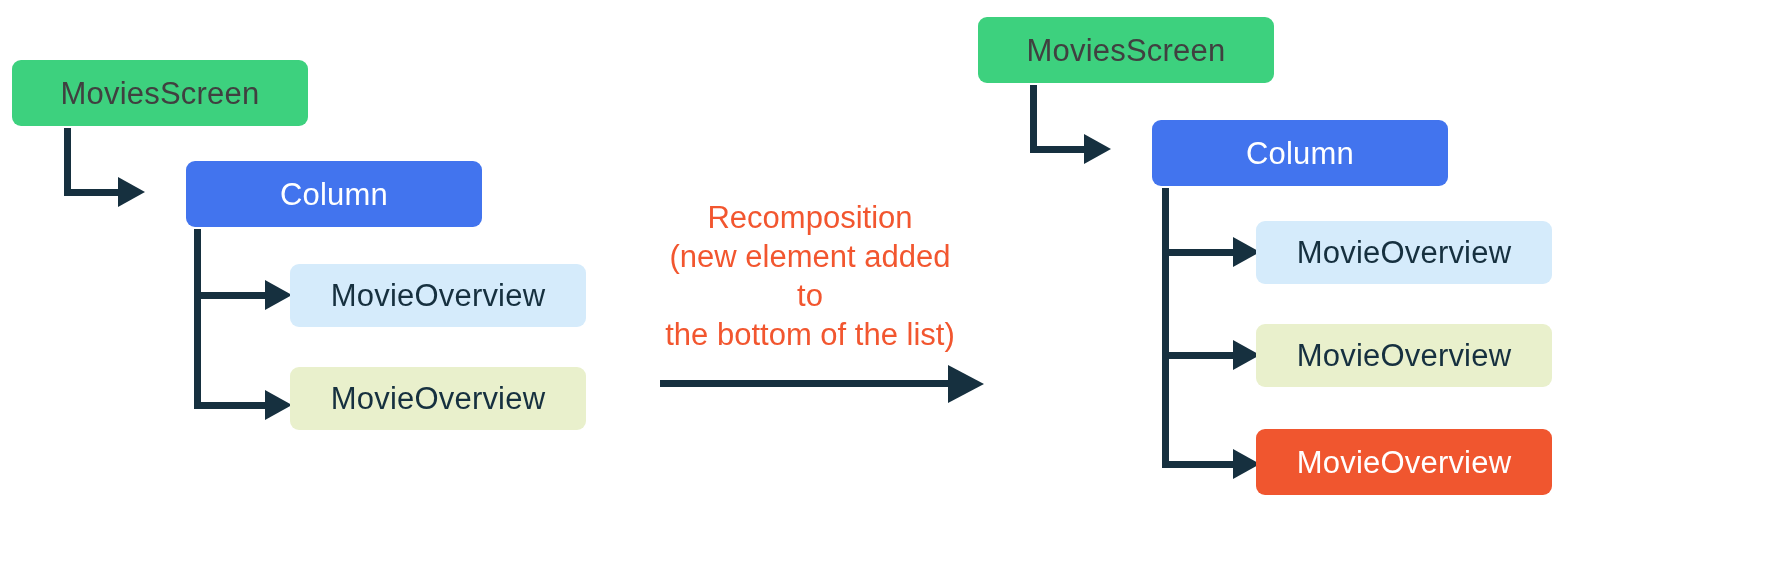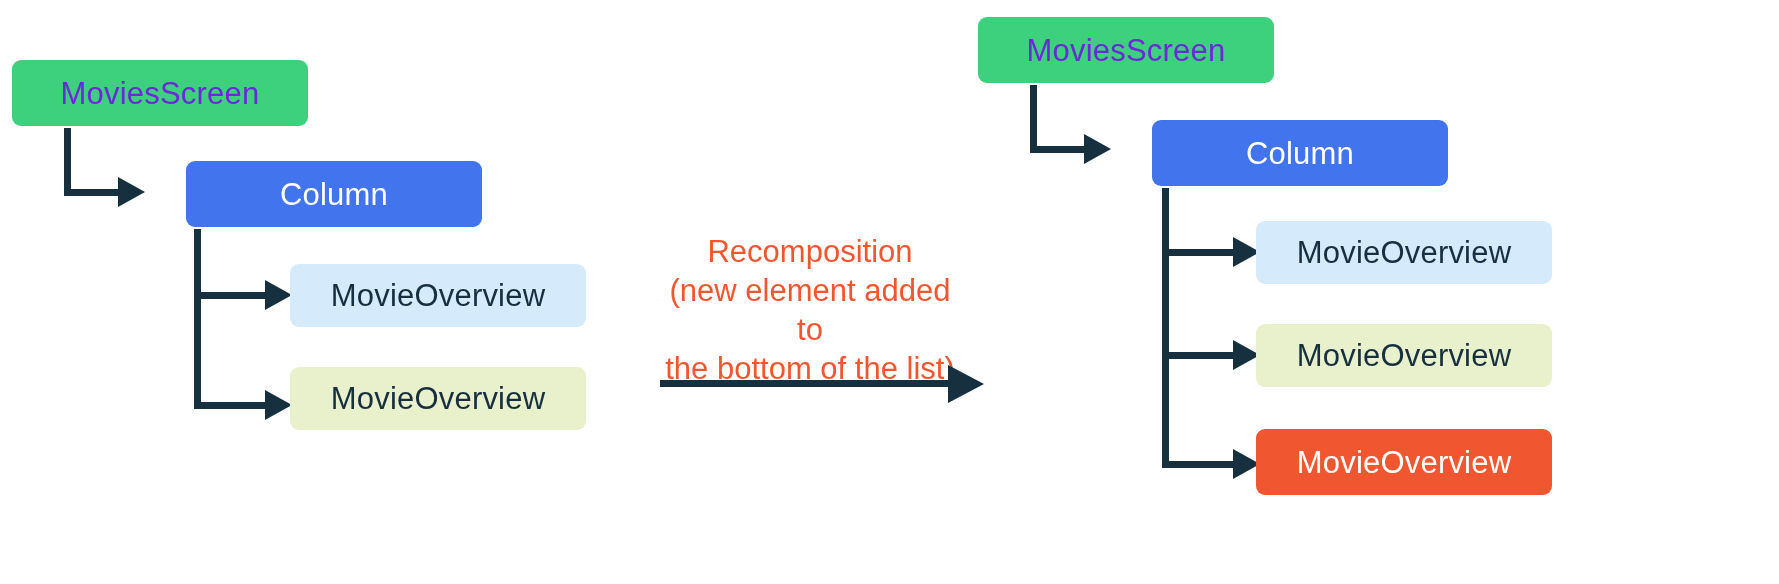--- a/index.html
+++ b/index.html
@@ -2,35 +2,35 @@
 <html><head>
 <meta charset="utf-8">
 <style>
   html,body{margin:0;padding:0;background:#ffffff;}
   body{width:1779px;height:584px;overflow:hidden;font-family:"Liberation Sans",sans-serif;}
   #stage{position:relative;width:1779px;height:584px;background:#fff;}
 
   .node{position:absolute;box-sizing:border-box;border-radius:9px;
         display:flex;align-items:center;justify-content:center;
         font-size:31px;line-height:1;letter-spacing:0.2px;white-space:nowrap;}
-  .node.green{background:#3DD17E;color:#6d28d9;}
+  .node.green{background:#3DD17E;color:#404040;}
   .node.blue{background:#4274EE;color:#ffffff;margin-left:36px;}
   .node.lightblue{background:#D5EBFB;color:#16303F;}
   .node.paleyellow{background:#E9F0CC;color:#16303F;}
   .node.orange{background:#F0562F;color:#ffffff;}
 
   .conn{position:absolute;background:#16303F;}
   .vline{width:7px;}
   .hline{height:7px;}
   .head{position:absolute;width:0;height:0;
         border-top:15px solid transparent;border-bottom:15px solid transparent;
         border-left:27px solid #16303F;}
 
   .mid-label{position:absolute;color:#F2562F;font-size:31px;line-height:39px;
-             text-align:center;white-space:pre-line;margin-top:34px;}
+             text-align:center;white-space:pre-line;}
   .arrow-shaft{position:absolute;background:#16303F;height:7px;}
   .arrow-head-big{position:absolute;width:0;height:0;
         border-top:19px solid transparent;border-bottom:19px solid transparent;
         border-left:36px solid #16303F;}
 </style>
 </head>
 <body>
 
 <div id="stage">
 

